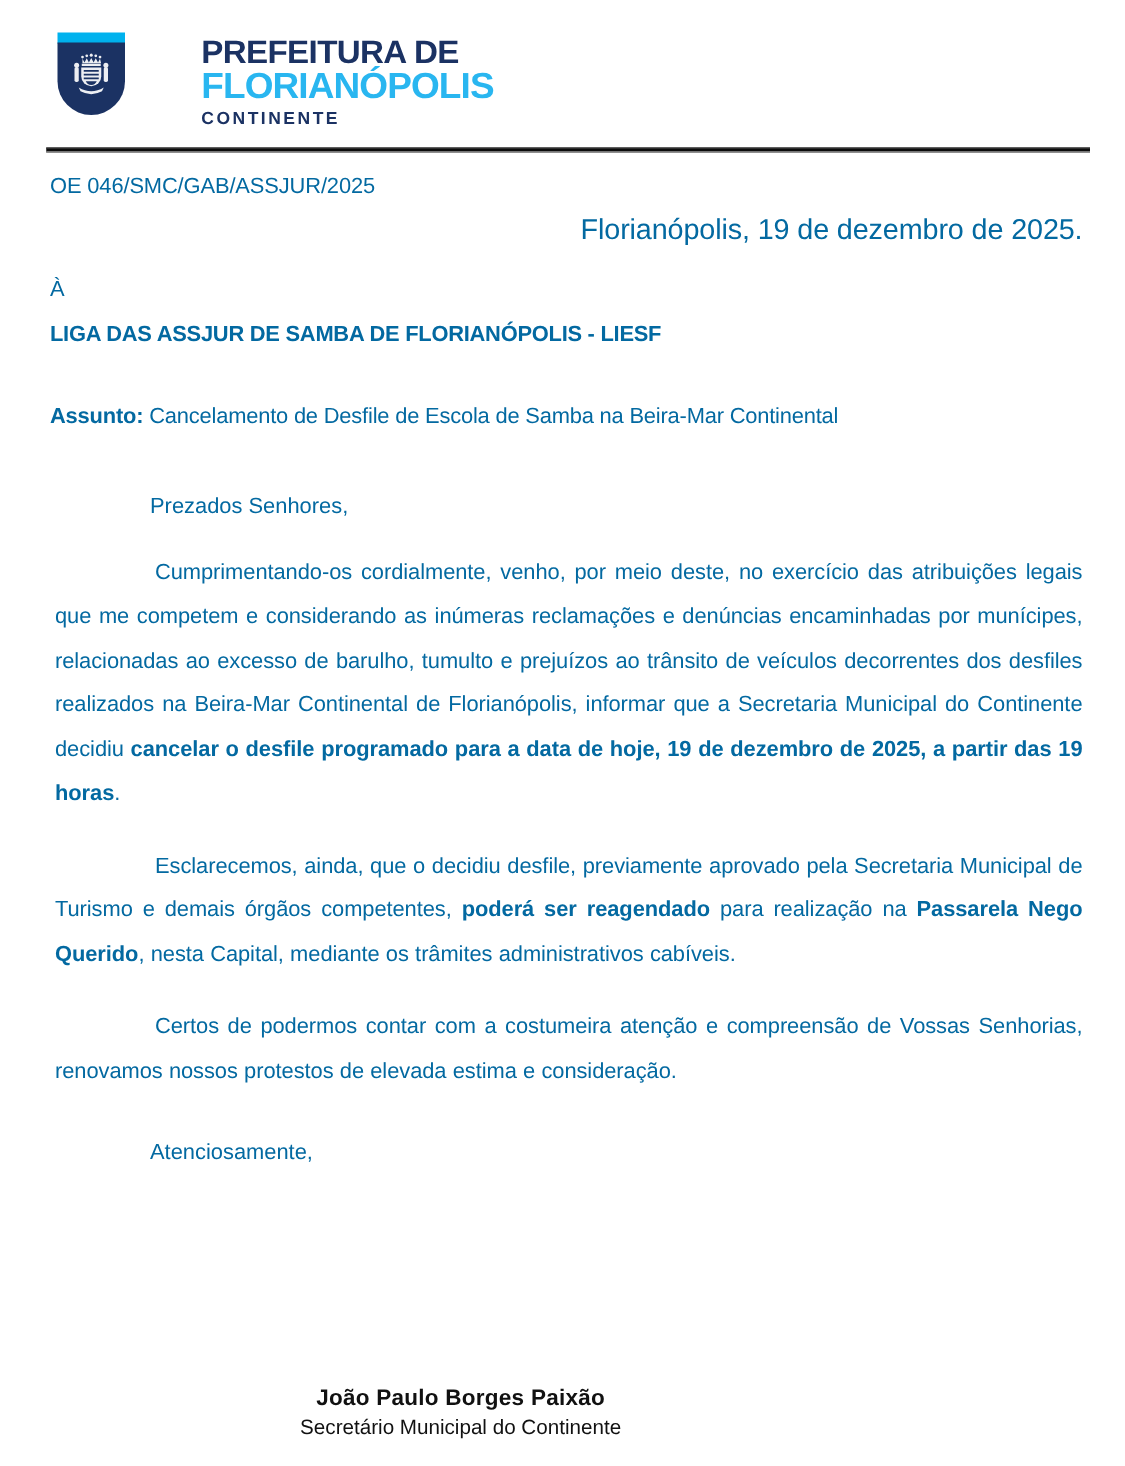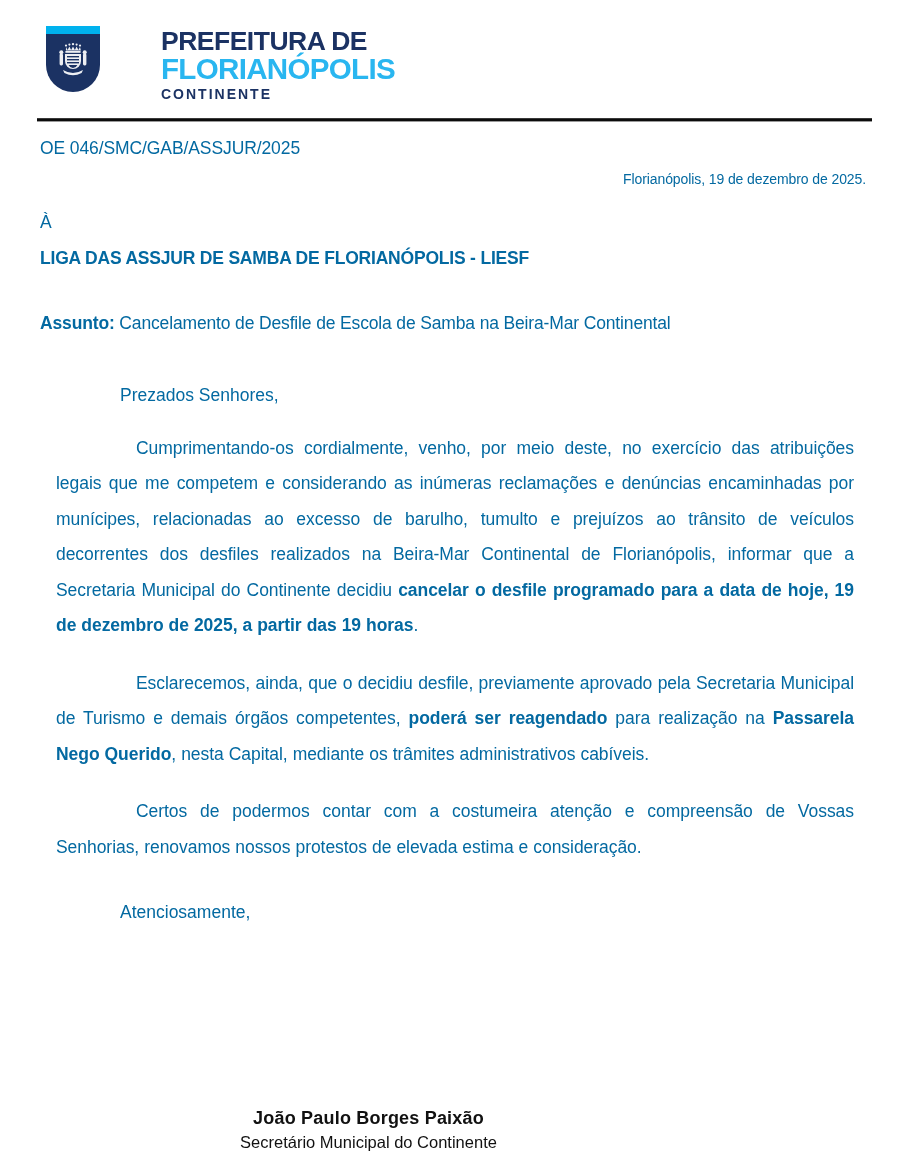--- a/index.html
+++ b/index.html
@@ -136,21 +136,21 @@
 
   .ref-line {
     font-size: 17.5px;
     letter-spacing: -0.1px;
     margin: 0;
     padding: 0;
   }
 
   .date-line {
     text-align: right;
-    font-size: 14px;
+    font-size: 23px;
     margin: 0;
     padding: 0;
     margin-top: 14px;
     padding-right: 4px;
     letter-spacing: -0.1px;
   }
 
   .addressee-prefix {
     margin: 0;
     margin-top: 28px;
@@ -177,21 +177,21 @@
   }
 
   .salutation {
     margin: 0;
     margin-top: 55px;
     text-indent: 80px;
     font-size: 17.5px;
   }
 
   p.body-par {
-    margin: 16px;
+    margin: 4px;
     margin-top: 26px;
     text-indent: 80px;
     text-align: justify;
     font-size: 17.5px;
     line-height: 2.03;
     letter-spacing: -0.05px;
     word-spacing: 0.2px;
   }
 
   p.body-par.tight {

